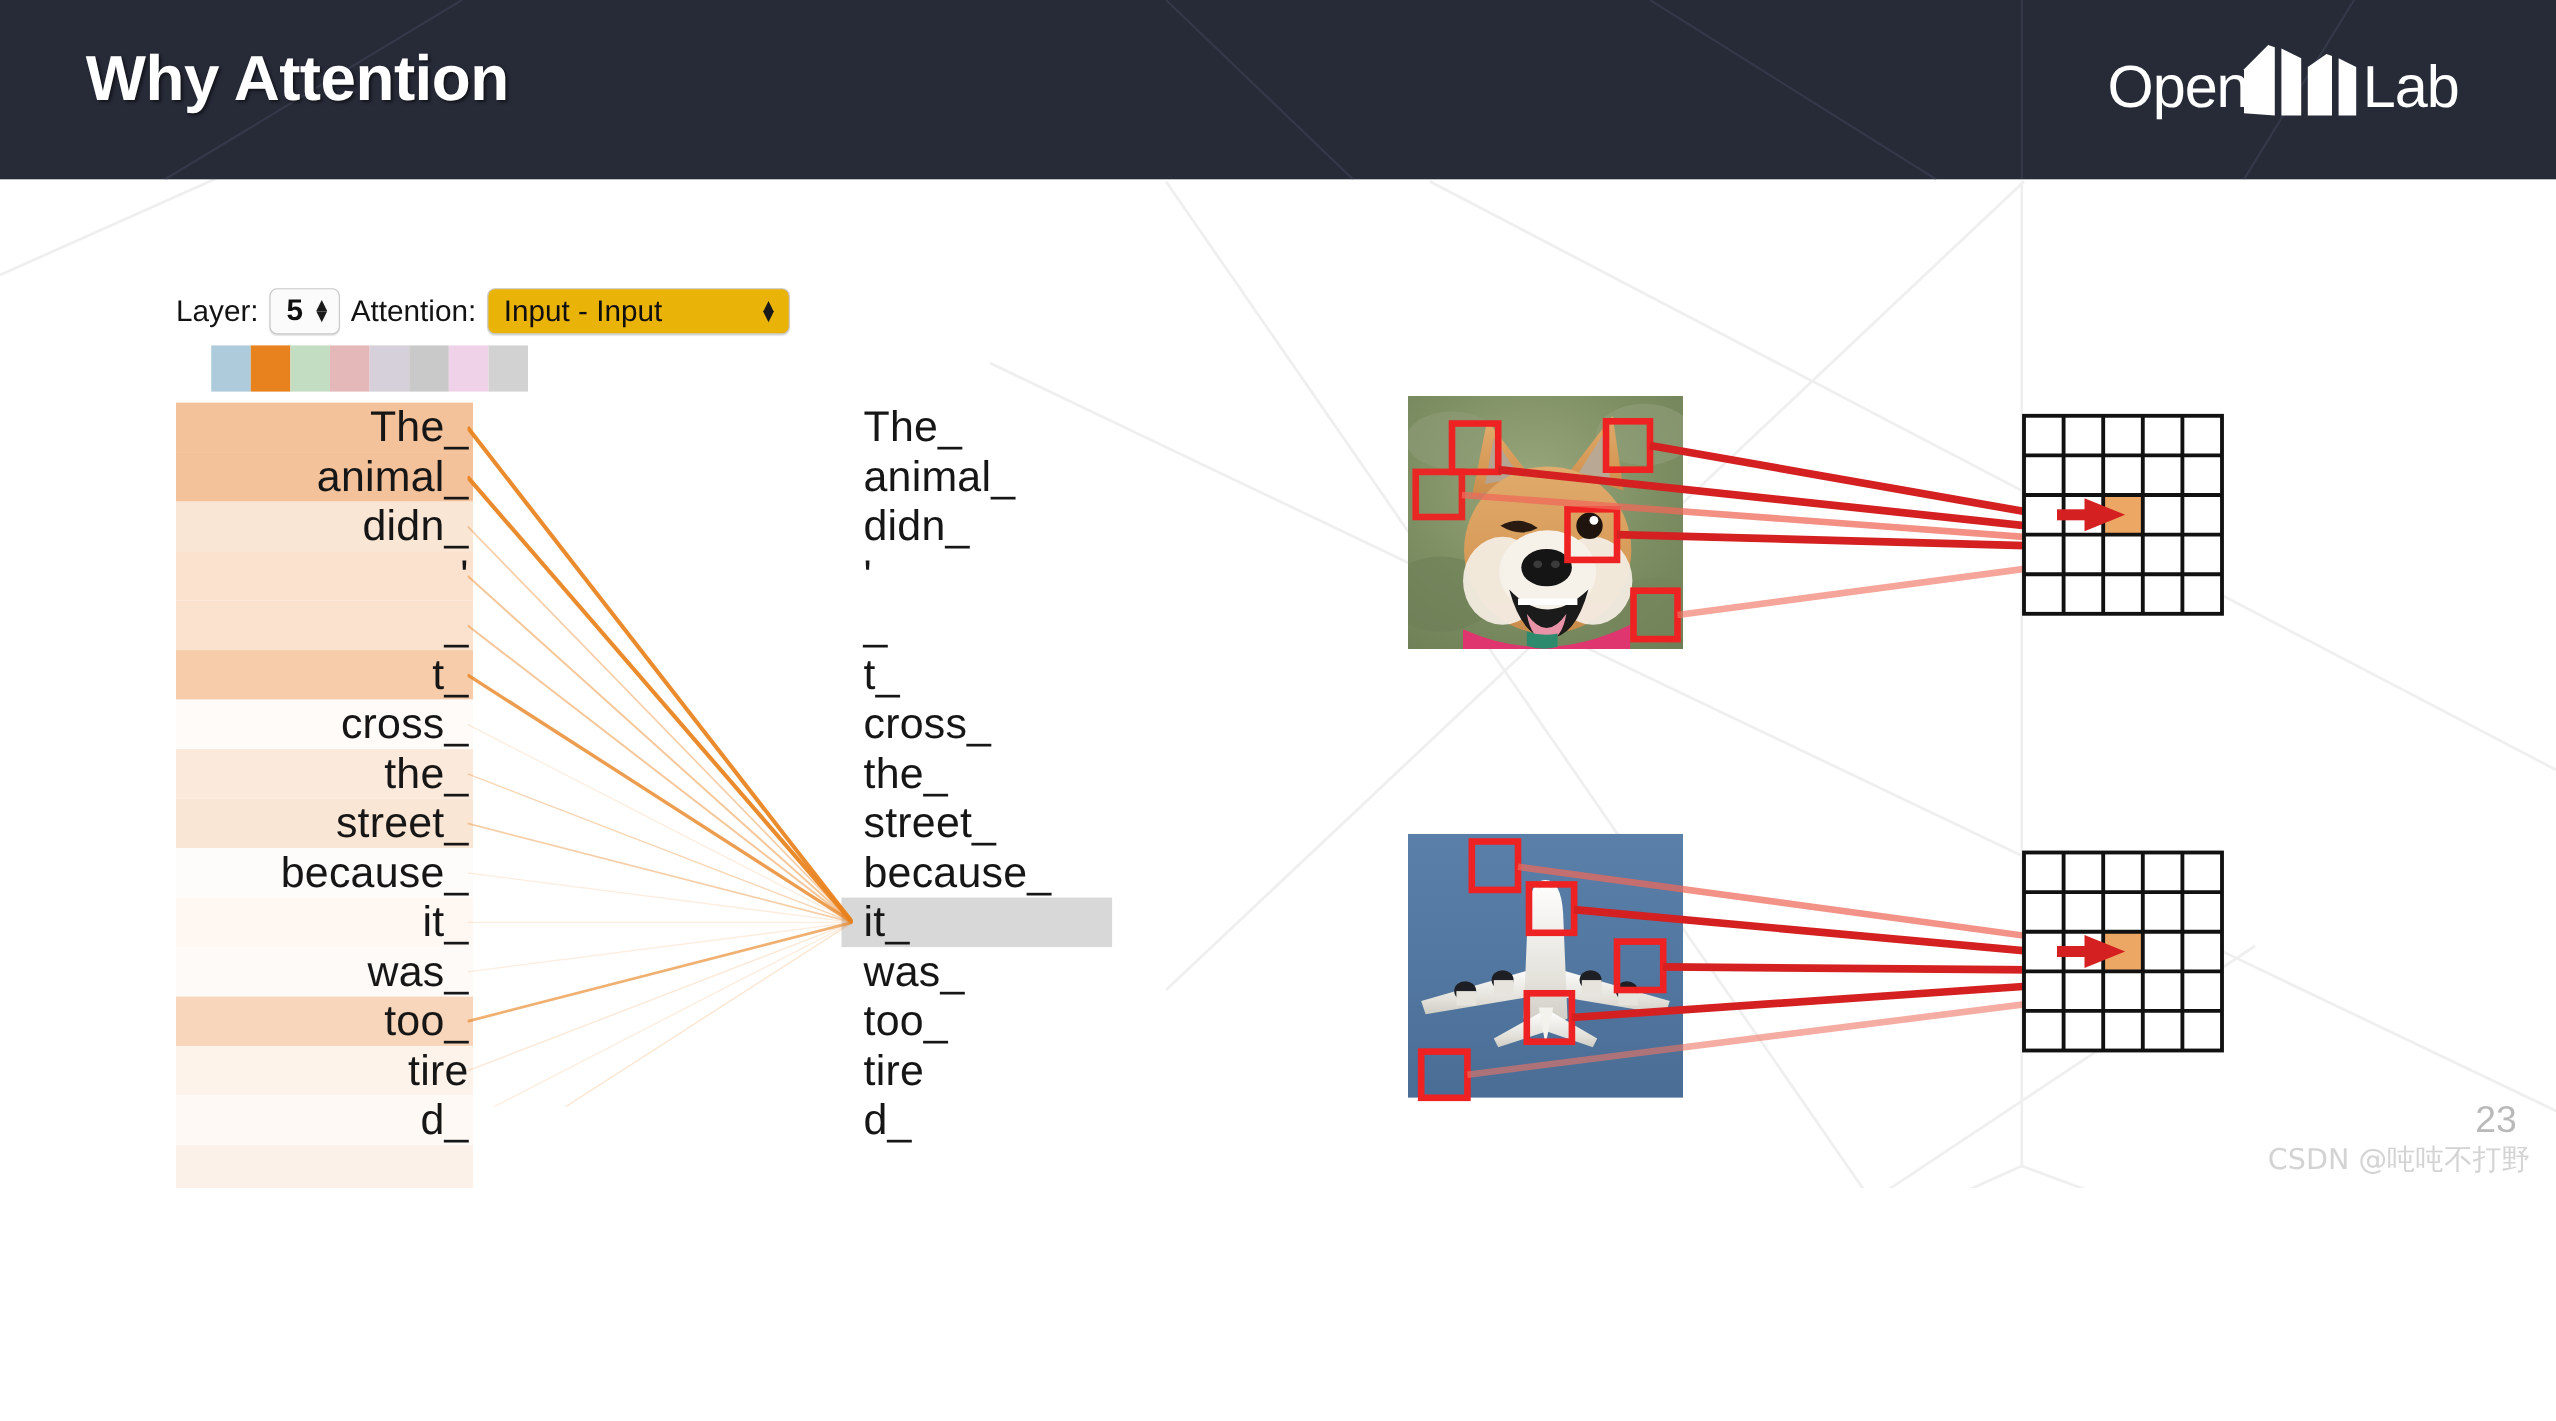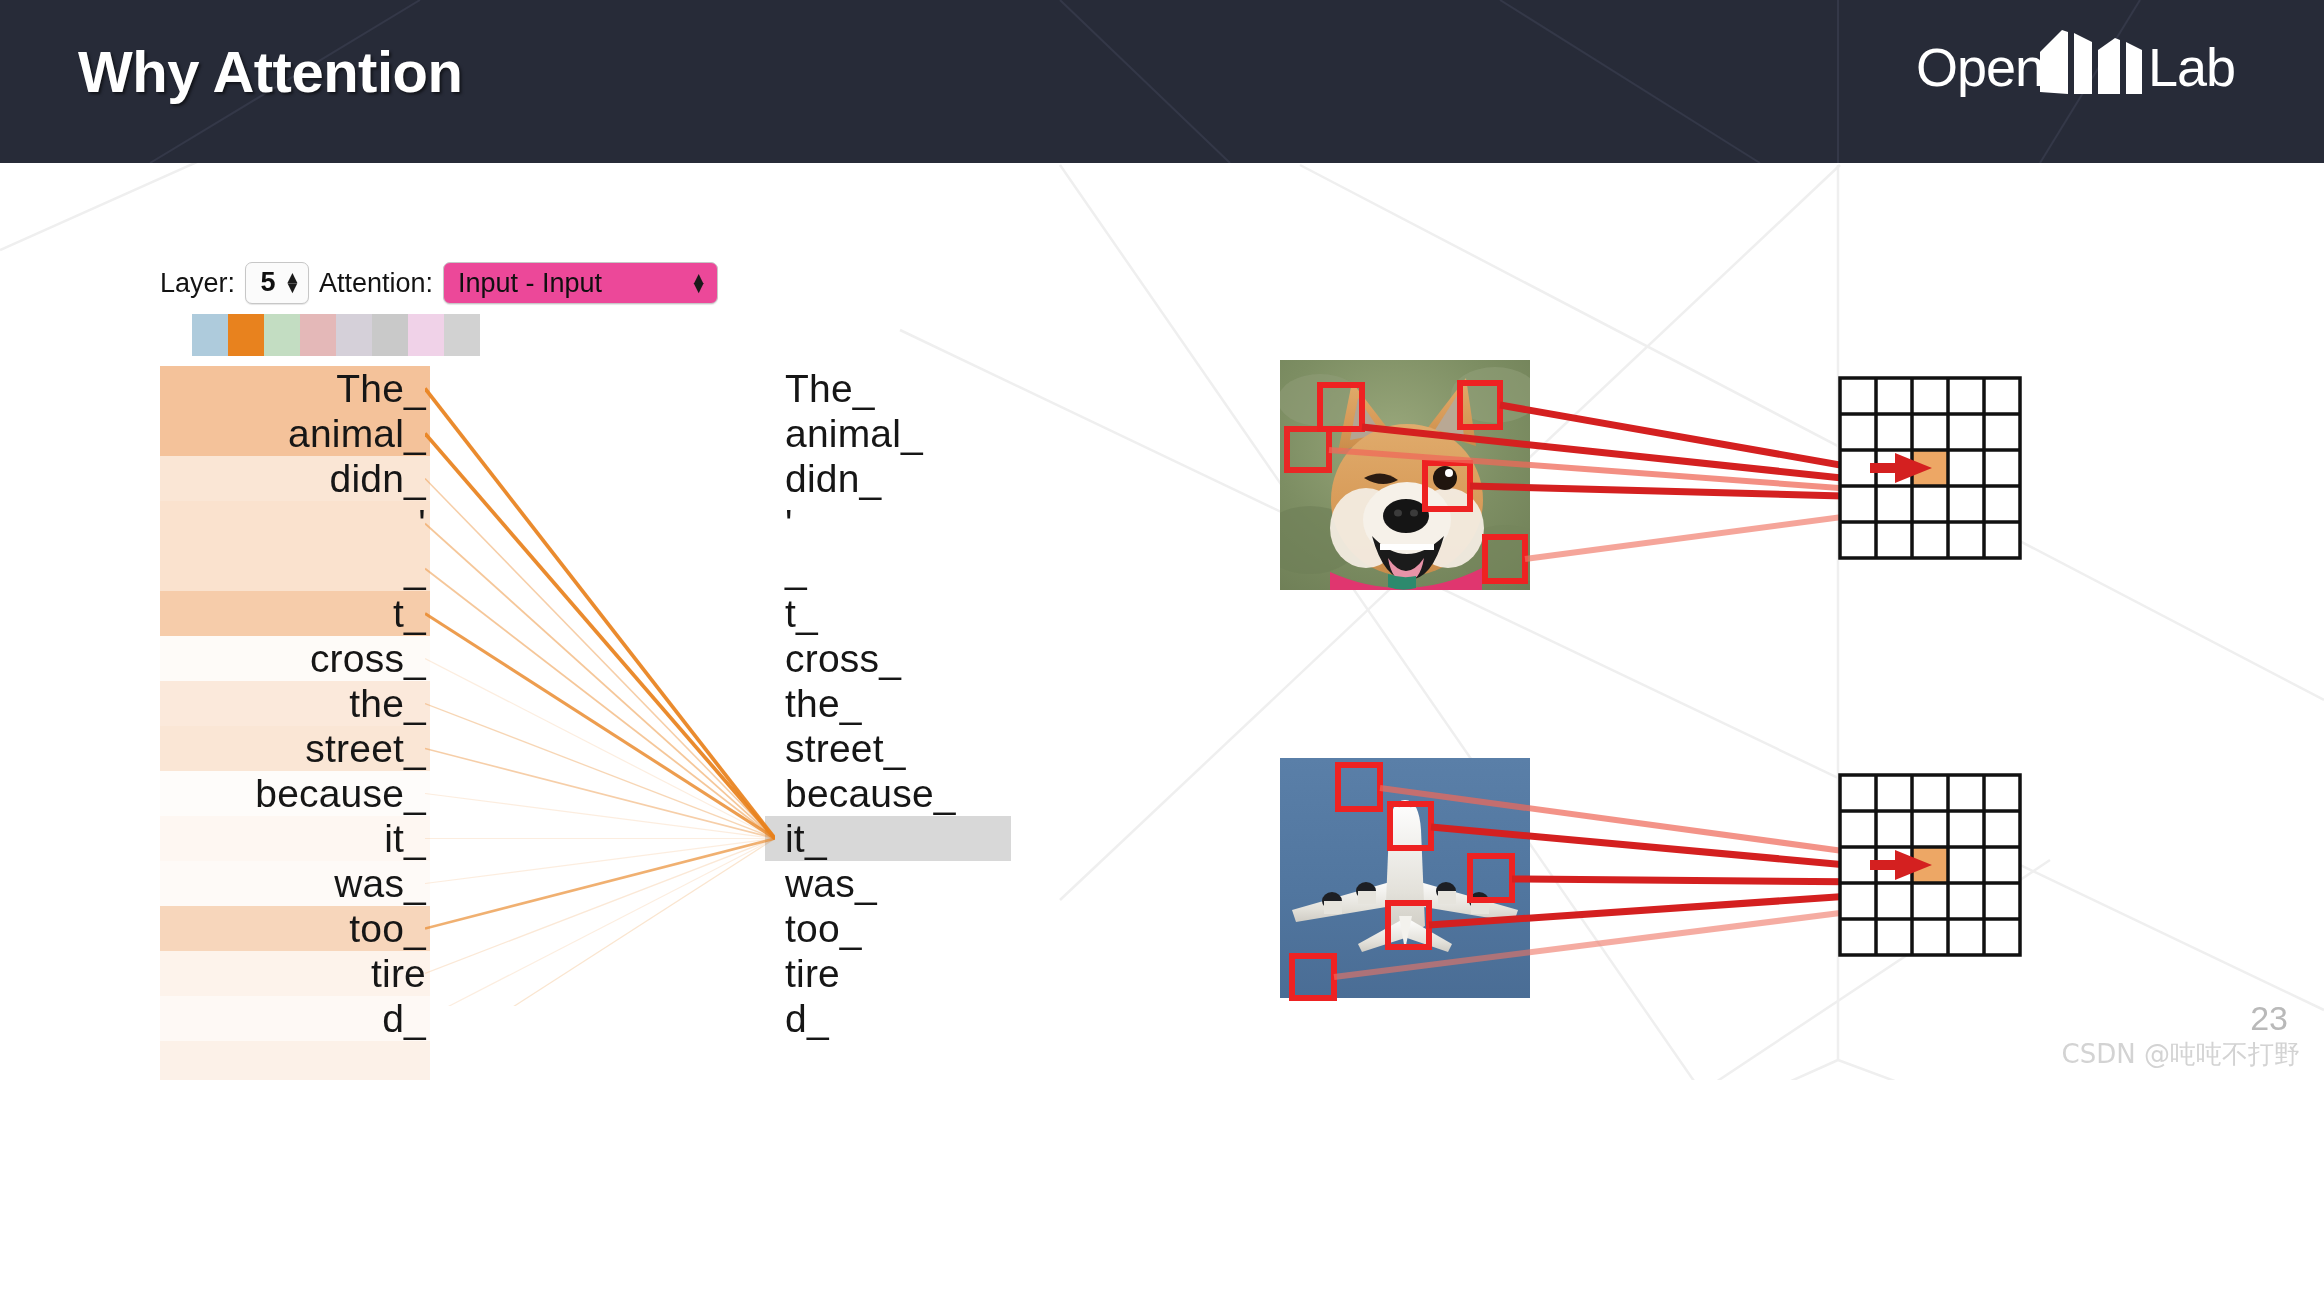--- a/index.html
+++ b/index.html
@@ -22,42 +22,42 @@
     background:#272b38; z-index:5; overflow:hidden;
   }
   #header-bg { position:absolute; inset:0; }
   #slide-title {
     position:absolute; left:78px; top:38px;
     font-size:58px; font-weight:bold; color:#ffffff;
     letter-spacing:-0.5px;
     text-shadow:2px 2px 3px rgba(0,0,0,0.55);
     white-space:nowrap;
   }
-  #logo { position:absolute; right:78px; top:17px; height:92px; display:flex; align-items:center; }
+  #logo { position:absolute; right:78px; top:28px; height:92px; display:flex; align-items:center; }
 
   
   #bertviz { position:absolute; left:160px; top:250px; width:880px; height:880px; z-index:3;margin-top:12px; }
 
   #viz-controls {
     position:absolute; left:0; top:0; display:flex; align-items:center; gap:10px;
     font-size:27px; color:#111; white-space:nowrap;
   }
   .ctrl-label { font-size:27px; color:#131313; }
   .stepper {
     display:inline-flex; align-items:center; gap:6px;
     background:#fbfbfb; border:1.5px solid #c7c7c7; border-radius:7px;
     padding:2px 7px 3px 12px; height:42px;
     box-shadow:0 1px 1px rgba(0,0,0,0.10);
   }
   .stepper .val { font-size:27px; font-weight:600; color:#101010; min-width:20px; text-align:center;}
   .arrows { display:flex; flex-direction:column; justify-content:center; line-height:0.55; }
   .arrows span { font-size:17px; color:#1a1a1a; }
   .select {
     display:inline-flex; align-items:center; justify-content:space-between;
-    background:#ec4899; border:1.5px solid #c7c7c7; border-radius:7px;
+    background:#eab308; border:1.5px solid #c7c7c7; border-radius:7px;
     height:42px; width:275px; padding:0 10px 0 14px;
     box-shadow:0 1px 1px rgba(0,0,0,0.10);
   }
   .select .val { font-size:27px; color:#101010; }
 
   
   #head-strip { position:absolute; left:32px; top:52px; display:flex; height:42px; }
   #head-strip .sw { width:36px; height:42px; }
 
   

